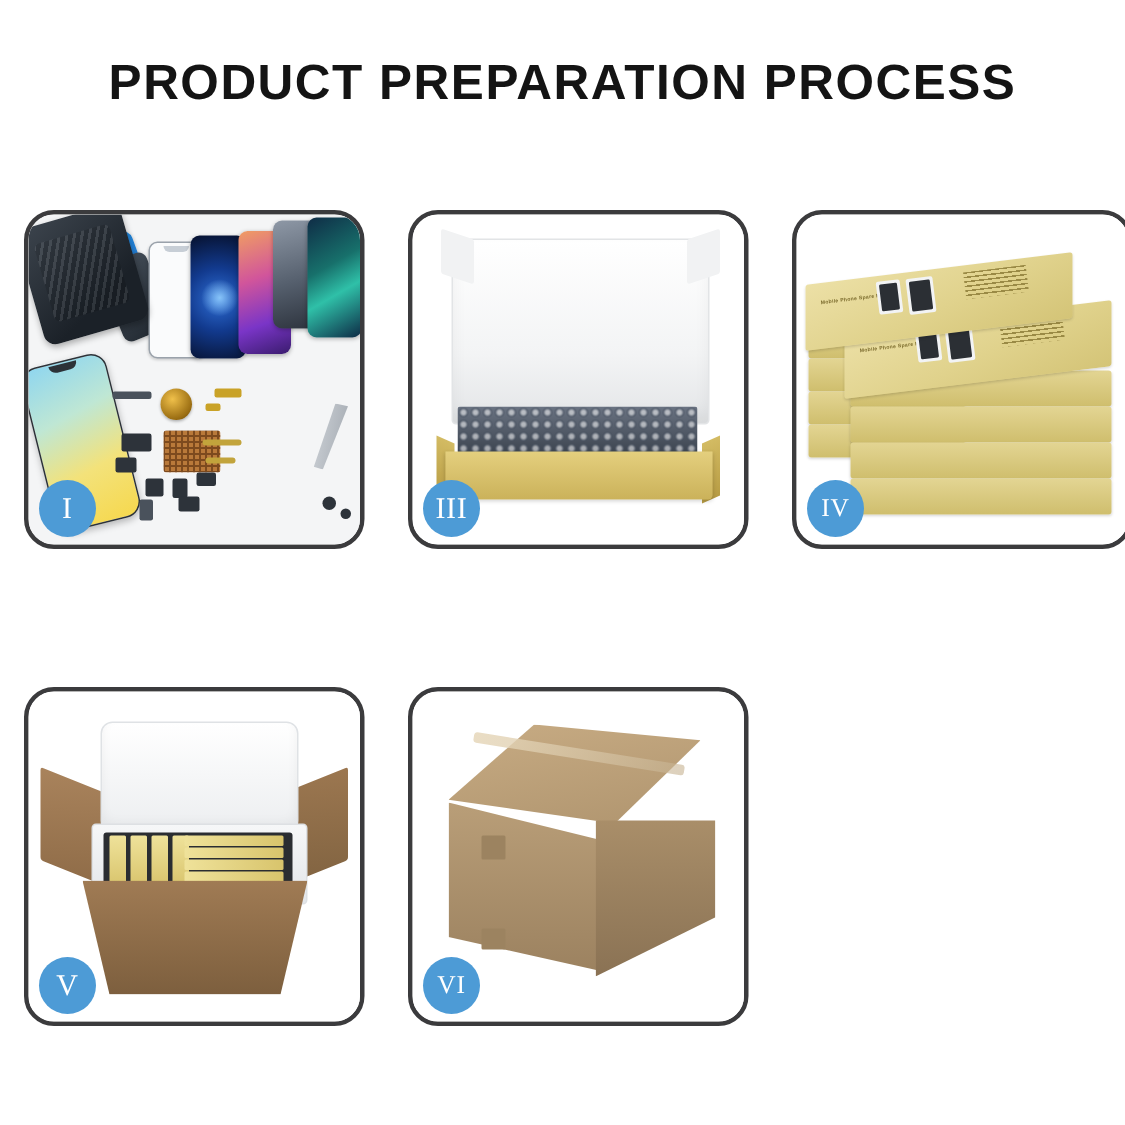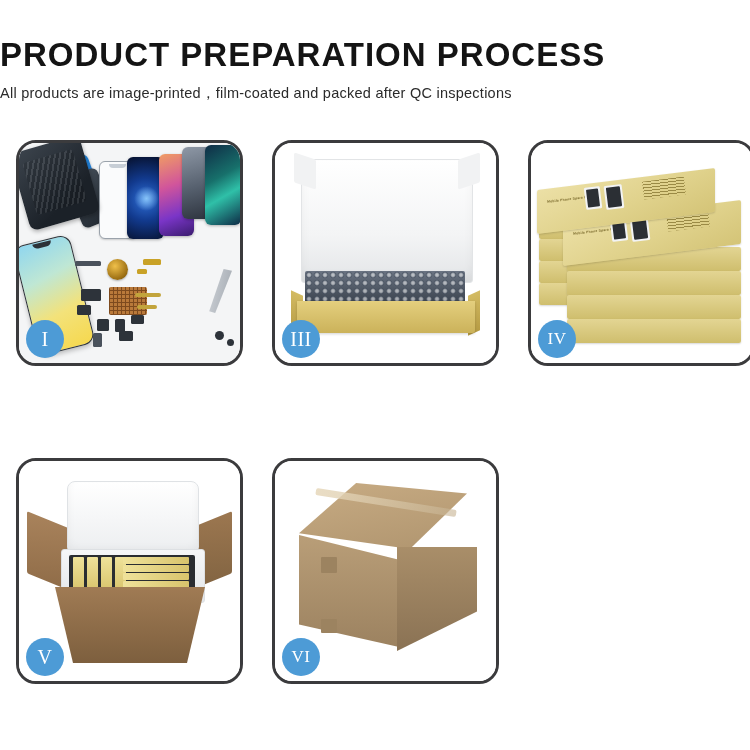--- a/index.html
+++ b/index.html
@@ -3,21 +3,21 @@
 <meta charset="utf-8">
 <style>
   html,body{margin:0;padding:0;}
   body{
     width:750px;height:750px;background:#ffffff;overflow:hidden;
     font-family:"Liberation Sans","DejaVu Sans",sans-serif;
   }
   .page{position:relative;width:750px;height:750px;}
 
   
-  .header{padding-top:38px;}
+  .header{padding-top:38px;text-align:center;}
   .title{
     font-size:33px;font-weight:700;color:#141414;
     letter-spacing:1.0px;line-height:1.05;white-space:nowrap;
   }
   .subtitle{
     margin-top:11px;font-size:14.5px;color:#2a2a2a;font-weight:400;
     letter-spacing:.25px;white-space:nowrap;
   }
 
   
@@ -225,21 +225,20 @@
     transform:rotate(9deg);border-radius:2px;}
   .c-tab{position:absolute;background:#9c8360;border-radius:1px;}
 </style>
 </head>
 <body>
 
 <div class="page">
 
   <div class="header">
     <div class="title">PRODUCT PREPARATION PROCESS</div>
-    <div class="subtitle">All products are image-printed，film-coated and packed after QC inspections</div>
   </div>
 
   <div class="grid">
 
     <div class="panel">
       <div class="stage p1">
         <div class="scr s-blue"></div>
         <div class="scr s-dk"></div>
         <div class="scr s-glass"></div>
         <div class="scr s-nav"></div>

